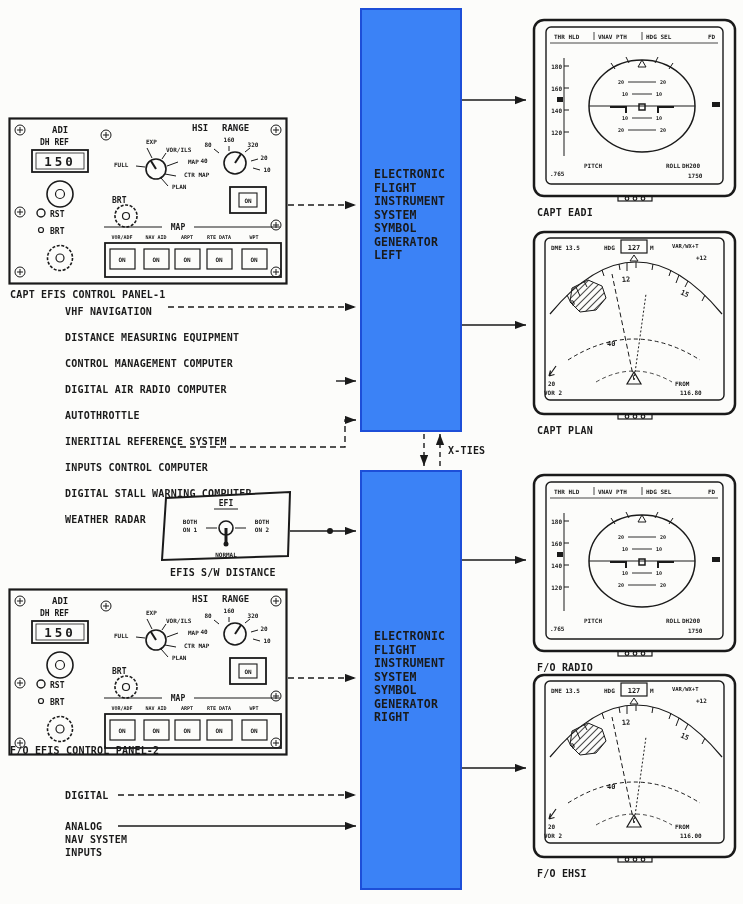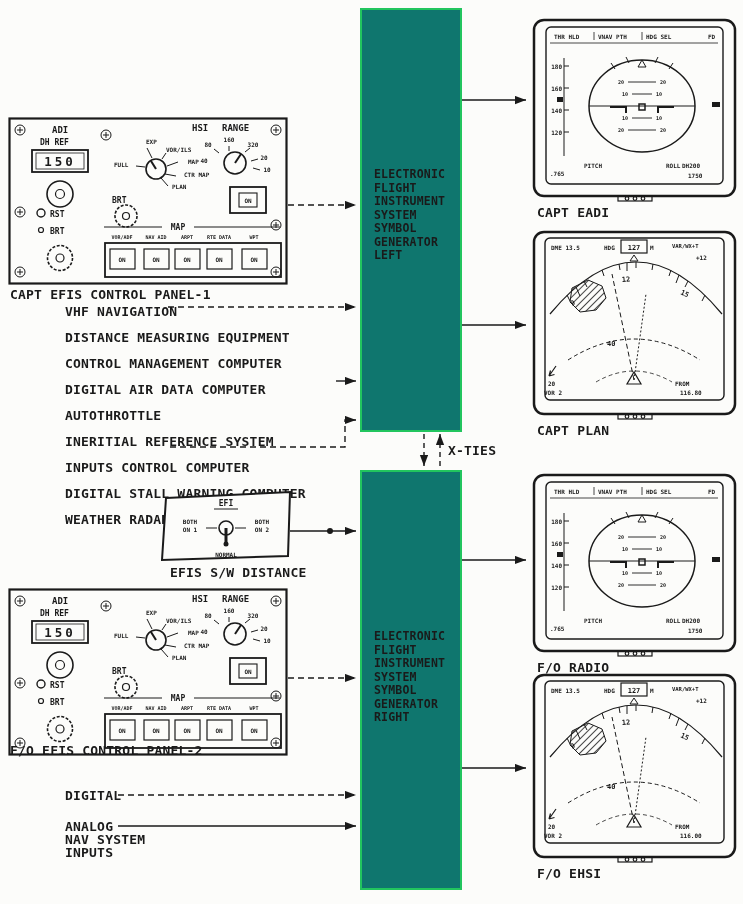--- a/index.html
+++ b/index.html
@@ -1,21 +1,21 @@
 <!DOCTYPE html>
 <html><head>
 <meta charset="utf-8">
 <style>
   *{margin:0;padding:0;box-sizing:border-box}
   body{background:#d8d8d8;font-family:"DejaVu Sans Mono",monospace}
   #canvas{position:relative;width:743px;height:904px;background:#fcfcfa;color:#1a1a1a;overflow:hidden;margin:0 auto}
   .abs{position:absolute}
-  .box{border:2px solid #22c55e;background:#0f766e}
+  .box{border:2px solid #1d4ed8;background:#3b82f6}
   .sg-text{font-weight:bold;font-size:11.5px;line-height:13.5px;white-space:pre-line;letter-spacing:.2px}
-  .cap{font-weight:bold;font-size:13px;line-height:13px;letter-spacing:.2px;white-space:pre-line}
+  .cap{font-weight:bold;font-size:10px;line-height:13px;letter-spacing:.2px;white-space:pre-line}
   svg text{font-family:"DejaVu Sans Mono",monospace;font-weight:bold;fill:#1a1a1a}
   .t5{font-size:5px}.t55{font-size:5.5px}.t6{font-size:6px}.t7{font-size:7px}
   .t8{font-size:8px}.t9{font-size:9px}.t12{font-size:12.5px;letter-spacing:3px}
   .mid{text-anchor:middle}.end{text-anchor:end}
   .ln{stroke:#1a1a1a;fill:none}
 </style>
 </head>
 <body>
 
 <div id="canvas">
@@ -250,21 +250,21 @@
     <text x="179" y="145" class="t6 mid">ON</text>
     <text x="211" y="145" class="t6 mid">ON</text>
     <text x="246" y="145" class="t6 mid">ON</text>
   </svg>
   <div class="abs cap" style="left:10px;top:744px">F/O EFIS CONTROL PANEL-2</div>
 
   <div class="abs cap" style="left:65px;top:292px">
     <div>VHF NAVIGATION</div>
     <div>DISTANCE MEASURING EQUIPMENT</div>
     <div>CONTROL MANAGEMENT COMPUTER</div>
-    <div>DIGITAL AIR DATA COMPUTER</div>
+    <div>DIGITAL AIR RADIO COMPUTER</div>
     <div>AUTOTHROTTLE</div>
     <div>INERITIAL REFERENCE SYSTEM</div>
     <div>INPUTS CONTROL COMPUTER</div>
     <div>DIGITAL STALL WARNING COMPUTER</div>
     <div>WEATHER RADAR</div>
   </div>
   <div class="abs cap" style="left:65px;top:789px">DIGITAL</div>
   <div class="abs cap" style="left:65px;top:820px">ANALOG
 NAV SYSTEM
 INPUTS</div>

